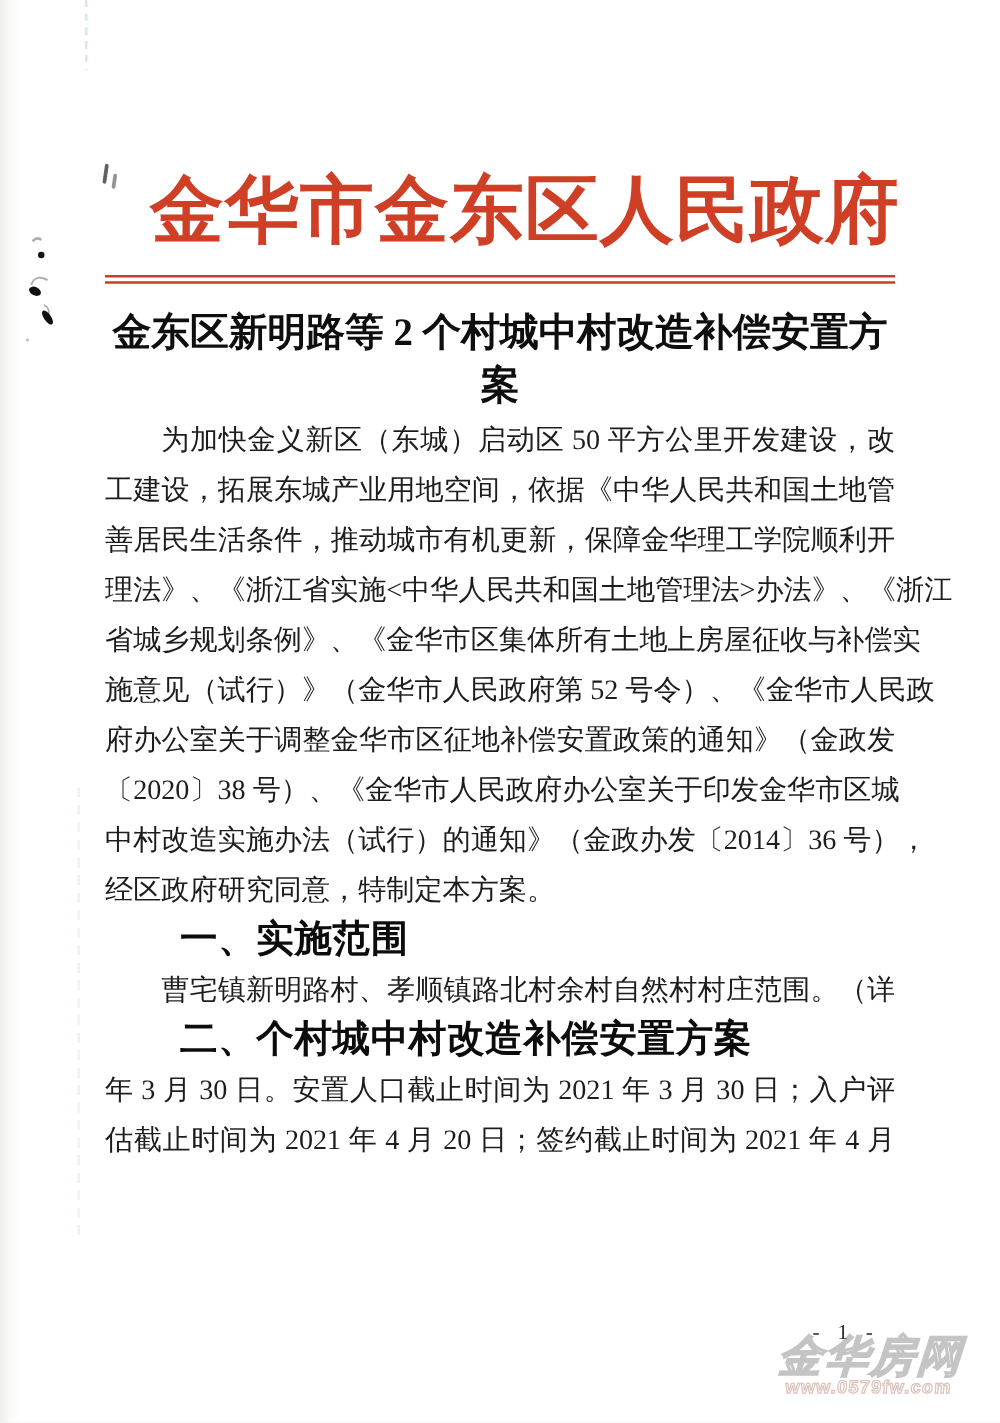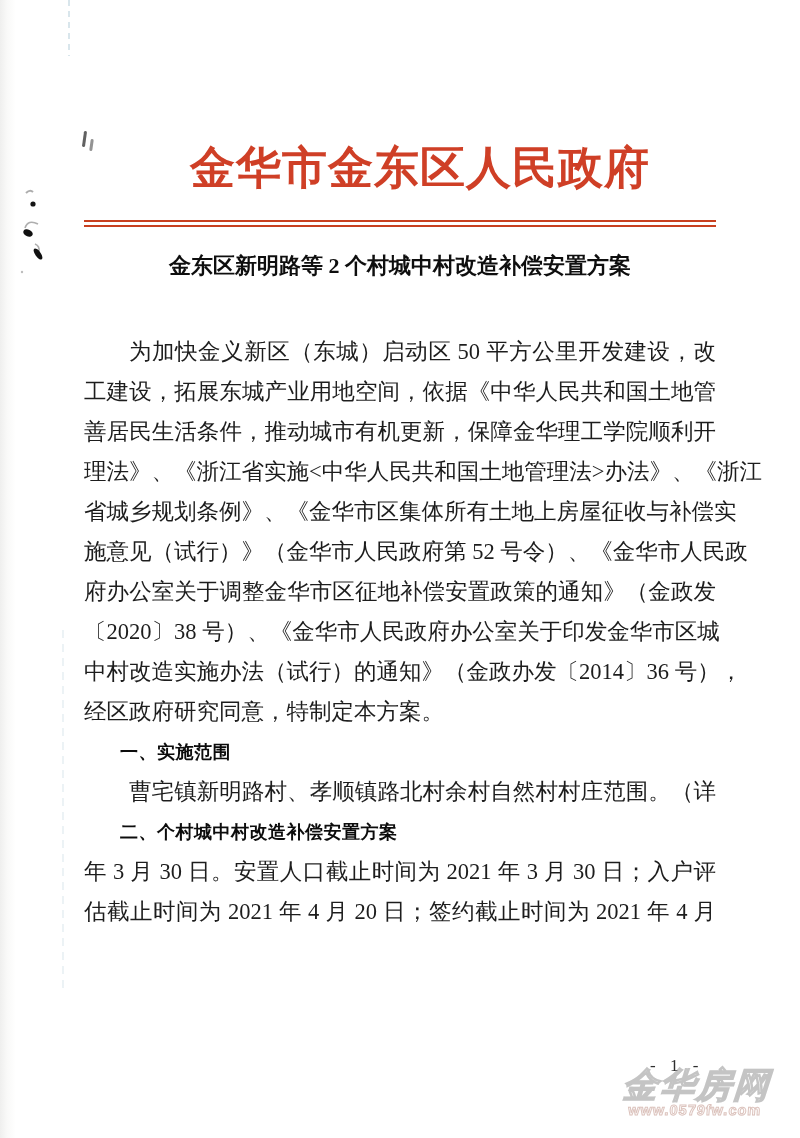--- a/index.html
+++ b/index.html
@@ -20,40 +20,40 @@
   .scan-vline.mid{left:62px;top:630px;height:360px;
     background:repeating-linear-gradient(180deg,#e4edf1 0 8px,transparent 8px 14px);opacity:.7;}
   .smudges{position:absolute;left:16px;top:184px;pointer-events:none;}
   .title-dash{position:absolute;left:83px;top:131px;width:3px;height:16px;background:#3a3a3a;border-radius:2px;transform:rotate(8deg);opacity:.8;}
   .title-dash.b{left:90px;top:139px;height:12px;opacity:.55;}
   
   .issuer{
     margin:0;
     padding-top:126px;
     text-align:center;
-    font-size:45px;
+    font-size:59px;
     line-height:84px;
     font-weight:bold;
     letter-spacing:1px;
     color:var(--header-red,#cf3f26);
     font-family:"Liberation Serif","DejaVu Serif",serif;
     padding-left:40px;
   }
   .red-rule{
     width:632px;
     margin:10px 0 0 84px;
     height:3px;
     border-top:2px solid var(--rule-red,#c8401f);
     border-bottom:2px solid var(--rule-red,#c8401f);
   }
   .doc-title{
     margin:18px auto 0;
     width:640px;
     text-align:center;
-    font-size:22px;
+    font-size:31px;
     line-height:42px;
     font-weight:bold;
     color:#0e0e0e;
     font-family:"Liberation Serif","DejaVu Serif",serif;
   }
   
   .doc-body{
     position:absolute;
     left:84px;top:332px;
     width:632px;
@@ -70,21 +70,21 @@
   }
   .body-line.first{text-indent:2em;font-family:Liberation Serif, serif;}
   .body-line.endline{text-align-last:left;}
   .para-heading{
     height:40px;
     line-height:40px;
     text-indent:2em;
     font-weight:bold;
     color:#0c0c0c;
     font-family:"Liberation Sans","DejaVu Sans",sans-serif;
-    font-size:18px;
+    font-size:30px;
     letter-spacing:.5px;
   }
   
   .page-number{
     position:absolute;
     left:650px;top:1056px;
     font-size:17px;
     letter-spacing:5px;
     color:#2e2e2e;
     z-index:3;

